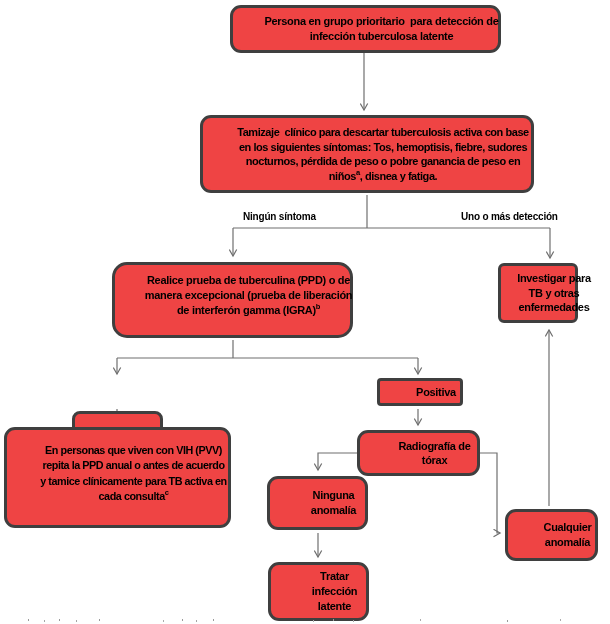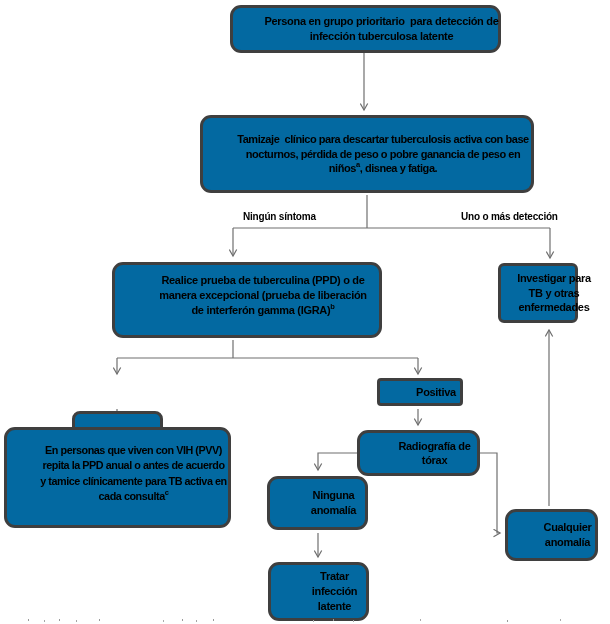--- a/index.html
+++ b/index.html
@@ -2,32 +2,32 @@
 <html><head>
 <meta charset="utf-8">
 <style>
   html,body{margin:0;padding:0;background:#ffffff;}
   .canvas{
     position:relative;width:610px;height:624px;background:#ffffff;
     font-family:"Liberation Sans", sans-serif;color:#000;overflow:hidden;
   }
   svg.connectors{position:absolute;left:0;top:0;z-index:1;}
   .node{
-    position:absolute;z-index:2;background:#0369a1;
+    position:absolute;z-index:2;background:#ef4444;
     border:3px solid #3f3f3f;border-radius:11px;
     display:flex;flex-direction:column;justify-content:center;align-items:center;
     text-align:center;font-weight:bold;box-sizing:border-box;
     letter-spacing:-0.3px;
     padding-left:32px;
   }
   .node .ln{white-space:pre;}
   .node sup{font-size:7.5px;line-height:0;vertical-align:super;}
   .n-priority{left:230px;top:5px;width:271px;height:48px;font-size:11px;line-height:15px;}
   .n-screening{left:200px;top:115px;width:334px;height:78px;font-size:11px;line-height:14.5px;letter-spacing:-0.45px;}
-  .n-ppd{left:112px;top:262px;width:270px;height:76px;font-size:11px;line-height:15px;padding-bottom:10px;}
+  .n-ppd{left:112px;top:262px;width:241px;height:76px;font-size:11px;line-height:15px;padding-bottom:10px;border-radius:15px;}
   .n-investigate{left:498px;top:263px;width:80px;height:60px;font-size:11px;line-height:14.5px;border-radius:6px;}
   .n-negative{left:72px;top:378px;width:91px;height:40px;font-size:11px;border-radius:8px;margin-top:33px;}
   .n-positive{left:377px;top:378px;width:86px;height:28px;font-size:11px;border-radius:4px;}
   .n-pvv{left:4px;top:427px;width:227px;height:101px;font-size:10.8px;line-height:15.5px;letter-spacing:-0.45px;padding-bottom:8px;}
   .n-xray{left:357px;top:430px;width:123px;height:46px;font-size:11px;line-height:14.5px;}
   .n-noanomaly{left:267px;top:476px;width:101px;height:54px;font-size:11px;line-height:15px;}
   .n-treat{left:268px;top:562px;width:101px;height:59px;font-size:11px;line-height:15px;}
   .n-anyanomaly{left:505px;top:509px;width:93px;height:52px;font-size:11px;line-height:15px;}
   .edge-label{
     position:absolute;z-index:2;font-size:10px;font-weight:bold;
@@ -73,20 +73,21 @@
     </g>
   </svg>
 
   <div class="node n-priority">
     <div class="ln">Persona en grupo prioritario  para detección de</div>
     <div class="ln">infección tuberculosa latente</div>
   </div>
 
   <div class="node n-screening">
     <div class="ln">Tamizaje  clínico para descartar tuberculosis activa con base</div>
+    <div class="ln">en los siguientes síntomas: Tos, hemoptisis, fiebre, sudores</div>
     <div class="ln">nocturnos, pérdida de peso o pobre ganancia de peso en</div>
     <div class="ln"><span>niños</span><sup>a</sup><span>, disnea y fatiga.</span></div>
   </div>
 
   <div class="edge-label lbl-none">Ningún síntoma</div>
   <div class="edge-label lbl-onemore">Uno o más detección</div>
 
   <div class="node n-ppd">
     <div class="ln">Realice prueba de tuberculina (PPD) o de</div>
     <div class="ln">manera excepcional (prueba de liberación</div>

